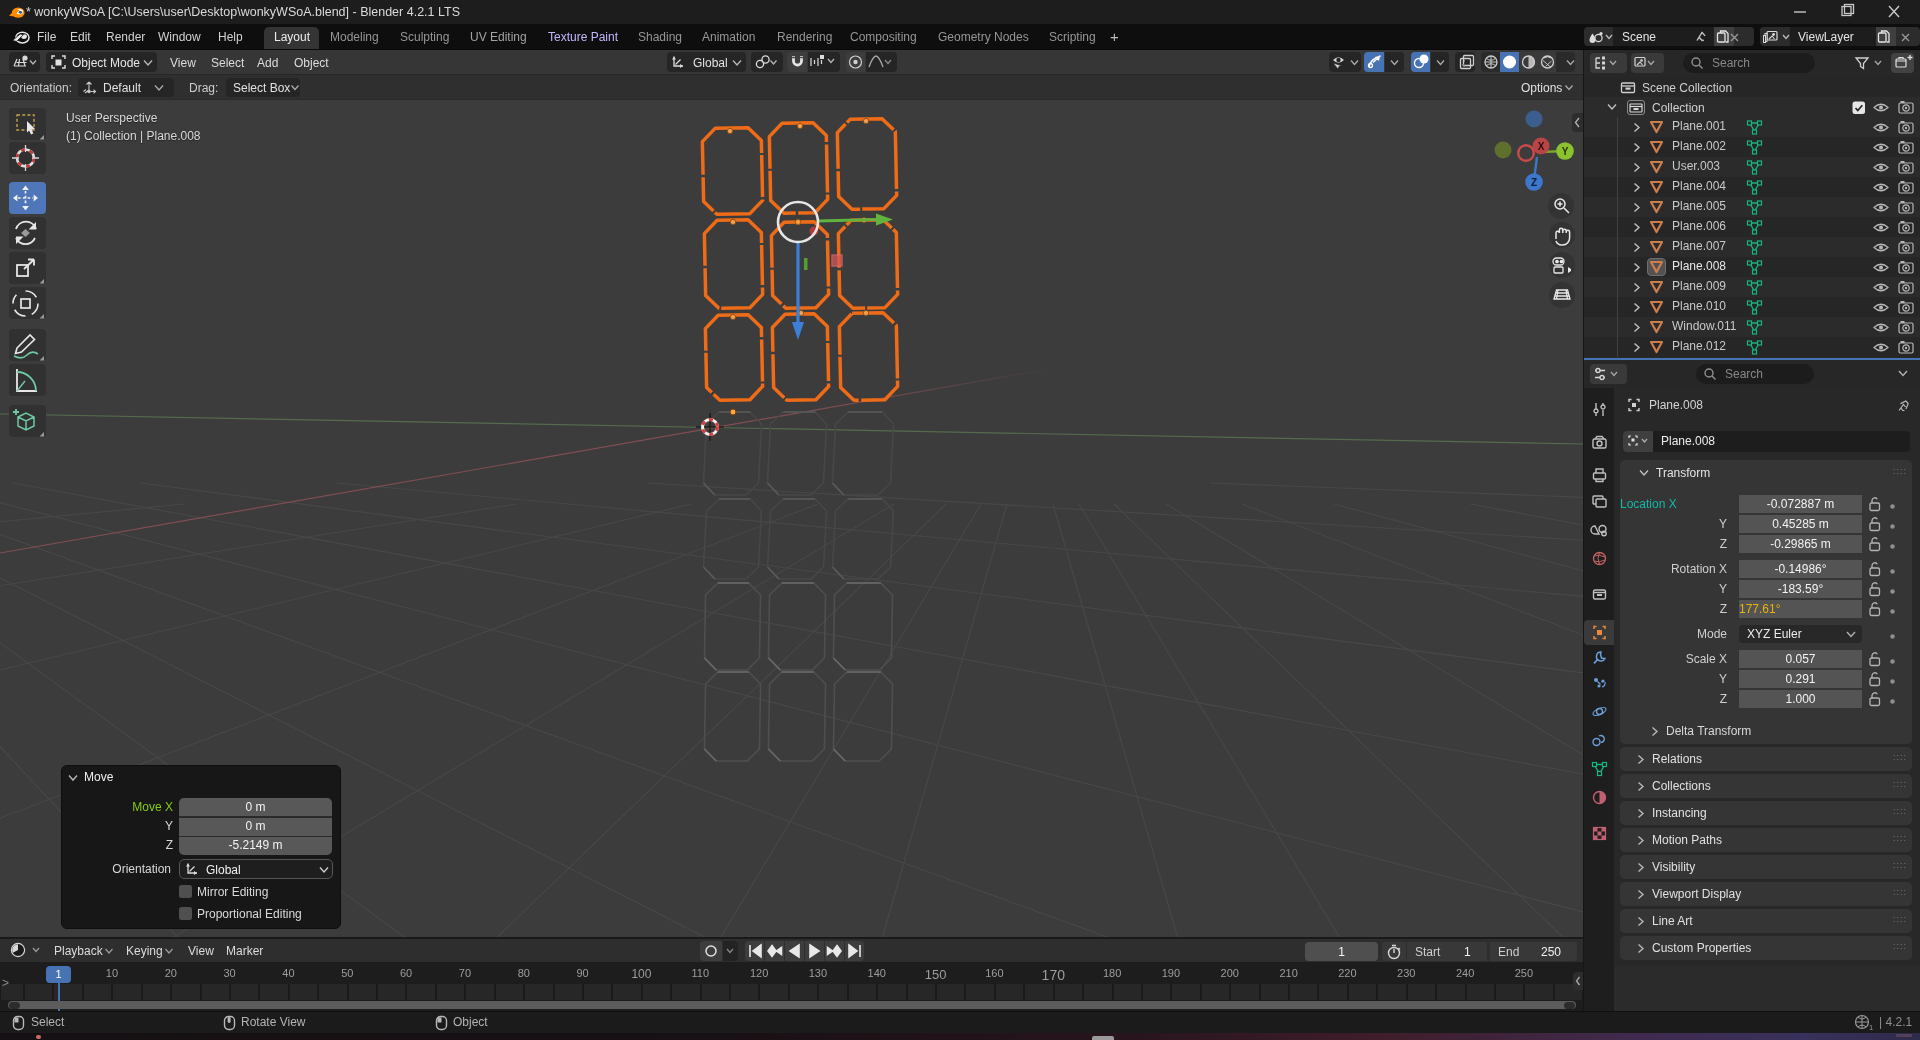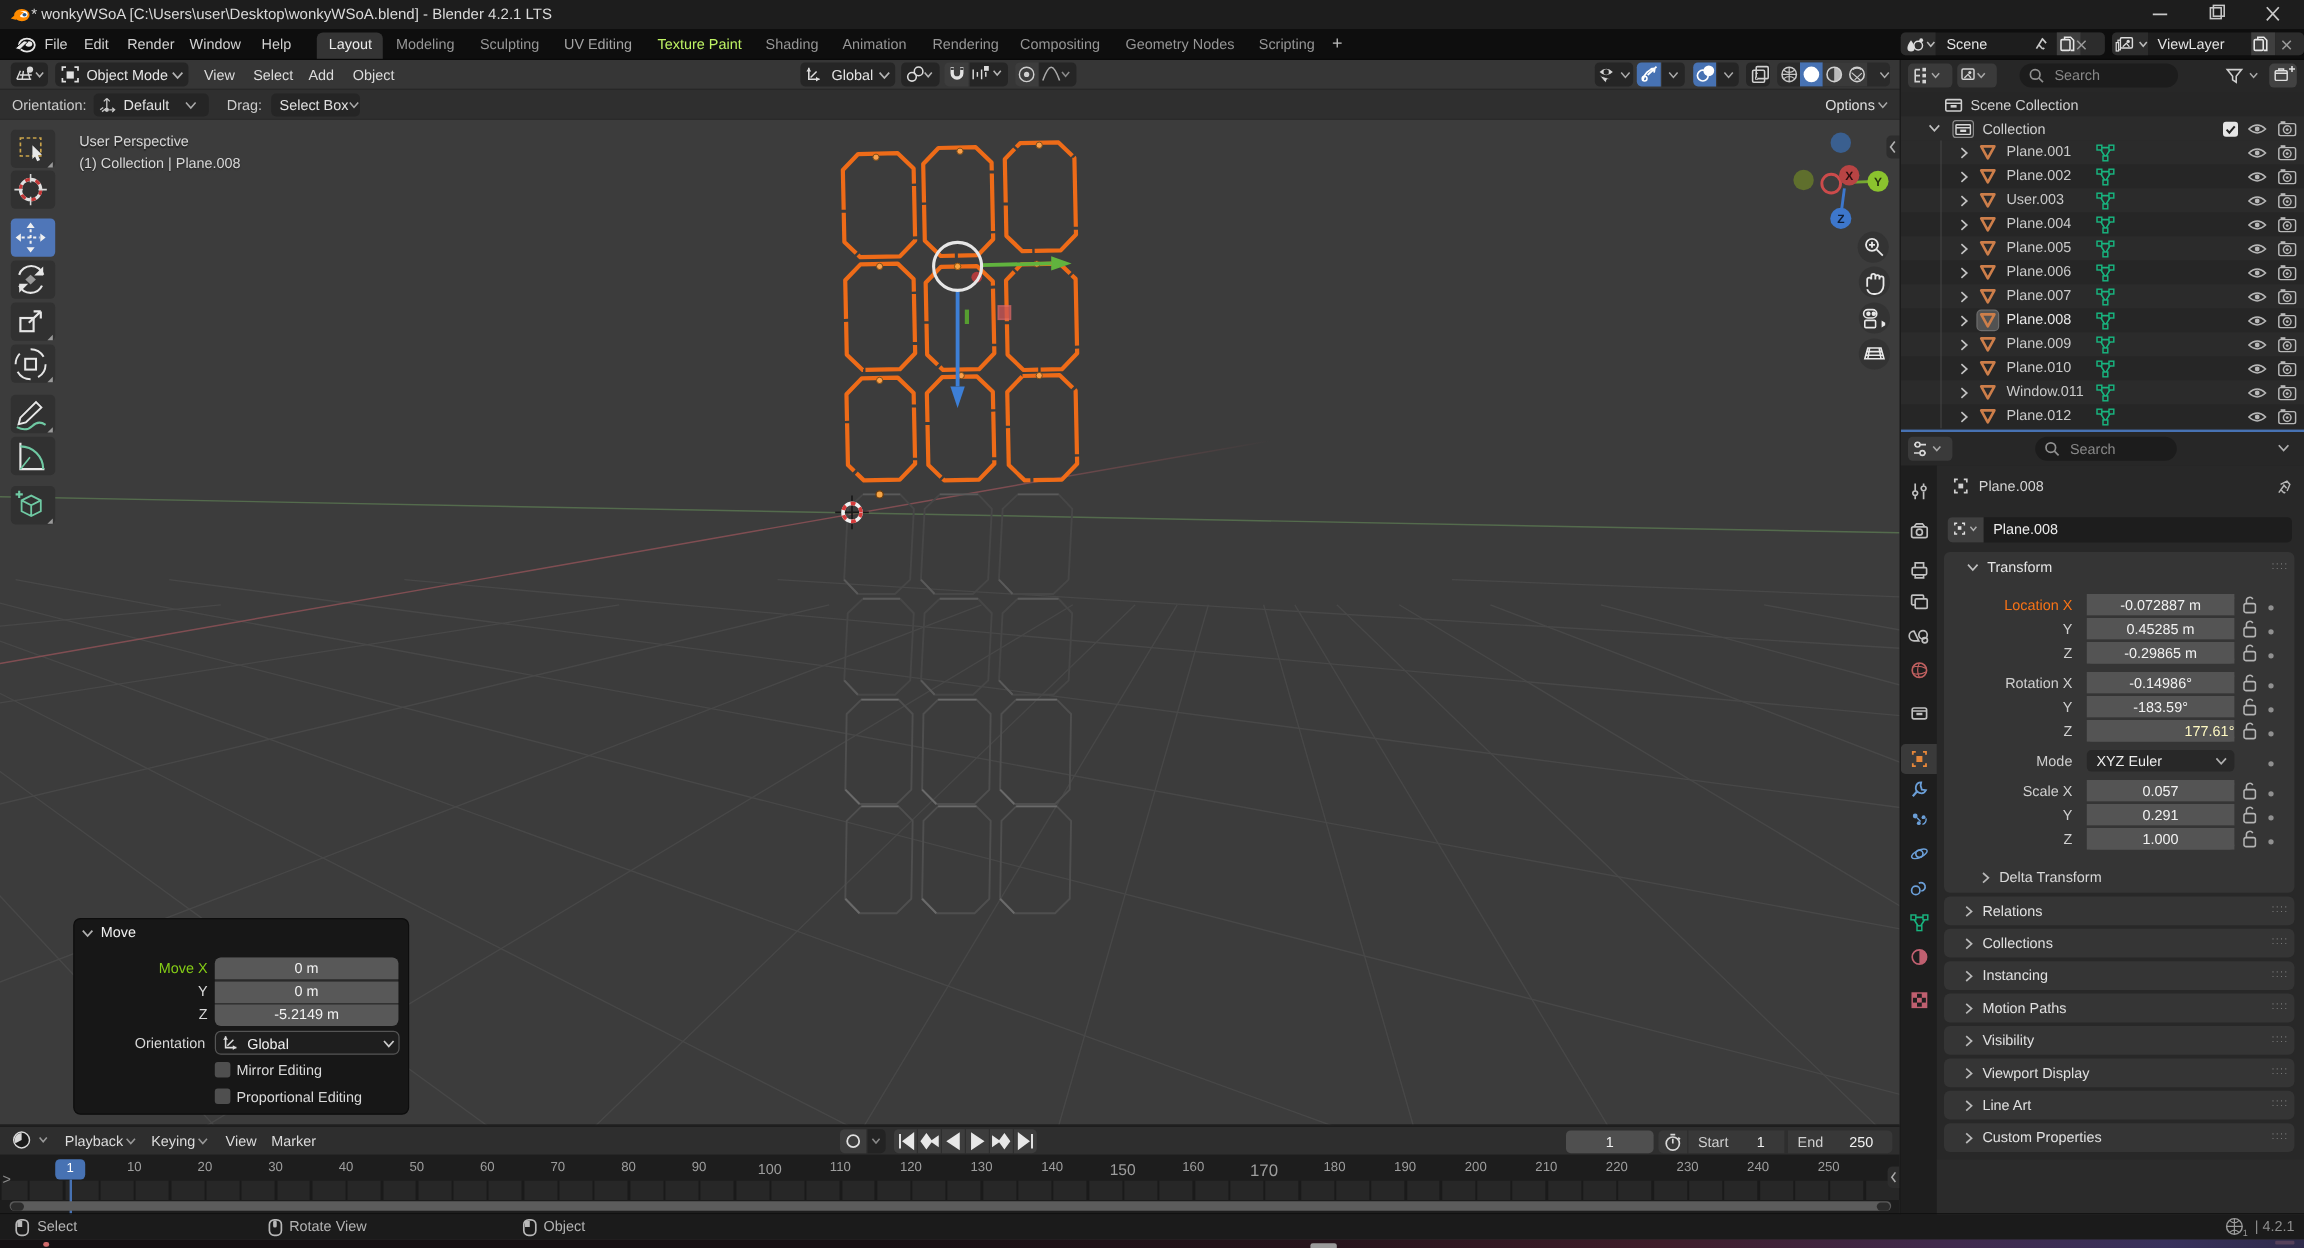--- a/index.html
+++ b/index.html
@@ -31,21 +31,21 @@
 <div class="txt" style="left:37px;top:30px;color:#d2d2d2">File</div>
 <div class="txt" style="left:70px;top:30px;color:#d2d2d2">Edit</div>
 <div class="txt" style="left:106px;top:30px;color:#d2d2d2">Render</div>
 <div class="txt" style="left:158px;top:30px;color:#d2d2d2">Window</div>
 <div class="txt" style="left:218px;top:30px;color:#d2d2d2">Help</div>
 <div class="abs" style="left:264px;top:27px;width:55px;height:23px;background:#343434;border-radius:5px 5px 0 0"></div>
 <div class="txt" style="left:274px;top:30px;color:#ececec">Layout</div>
 <div class="txt" style="left:330px;top:30px;color:#969696">Modeling</div>
 <div class="txt" style="left:400px;top:30px;color:#969696">Sculpting</div>
 <div class="txt" style="left:470px;top:30px;color:#a3a3a3">UV Editing</div>
-<div class="txt" style="left:548px;top:30px;color:#bef264">Texture Paint</div>
+<div class="txt" style="left:548px;top:30px;color:#c4b5fd">Texture Paint</div>
 <div class="txt" style="left:638px;top:30px;color:#969696">Shading</div>
 <div class="txt" style="left:702px;top:30px;color:#969696">Animation</div>
 <div class="txt" style="left:777px;top:30px;color:#969696">Rendering</div>
 <div class="txt" style="left:850px;top:30px;color:#969696">Compositing</div>
 <div class="txt" style="left:938px;top:30px;color:#969696">Geometry Nodes</div>
 <div class="txt" style="left:1049px;top:30px;color:#969696">Scripting</div>
 <div class="txt" style="left:1110px;top:28px;color:#bdbdbd;font-size:15px">+</div>
 <div class="abs" style="left:1584px;top:27px;width:170px;height:19px;background:#1d1d1d;border-radius:4px"></div>
 <div class="abs" style="left:1584px;top:27px;width:29px;height:19px;background:#2c2c2c;border-radius:4px 0 0 4px"></div>
 <div class="abs" style="left:1714px;top:27px;width:20px;height:19px;background:#3f3f3f"></div>
@@ -1059,21 +1059,21 @@
 <rect x="5.5" y="5.5" width="3" height="3" fill="#e0e0e0"></rect>
 <path d="M16,6 l2.5,3 2.5,-3" fill="none" stroke="#b0b0b0" stroke-width="1.2"></path>
 </svg>
 <div class="txt" style="left:1661px;top:434px;color:#ececec">Plane.008</div>
 <div class="abs" style="left:1620px;top:460px;width:292px;height:284px;background:#353535;border-radius:5px"></div>
 <svg style="left:1638px;top:468px" width="12" height="10" viewBox="0 0 12 10">
       <path d="M2,2.5 l4,4.5 4,-4.5" fill="none" stroke="#c0c0c0" stroke-width="1.4"></path>
     </svg>
 <div class="txt" style="left:1656px;top:466px;color:#e4e4e4">Transform</div>
 <div class="txt" style="left:1893px;top:466px;color:#777;font-size:9px;letter-spacing:1px">::::</div>
-<div class="txt" style="left:1620px;top:497px;width:107px;text-align:right;color:#f97316">Location X</div>
+<div class="txt" style="left:1620px;top:497px;width:107px;text-align:left;color:#14b8a6">Location X</div>
 <div class="abs" style="left:1739px;top:495px;width:123px;height:18px;background:#545454"></div>
 <div class="txt" style="left:1739px;top:497px;width:123px;text-align:center;color:#f2f2f2">-0.072887 m</div>
 <svg style="left:1867px;top:495px" width="32" height="18" viewBox="0 0 32 18">
 <rect x="3" y="8" width="9.5" height="7.5" rx="1.5" fill="none" stroke="#b4b4b4" stroke-width="1.3"></rect>
 <path d="M5,8 v-2.5 a2.8,2.8 0 0 1 5.3,-1.2" fill="none" stroke="#b4b4b4" stroke-width="1.3"></path>
 <circle cx="25.5" cy="11.5" r="2.2" fill="#909090"></circle>
 </svg>
 <div class="txt" style="left:1620px;top:517px;width:107px;text-align:right;color:#cfcfcf">Y</div>
 <div class="abs" style="left:1739px;top:515px;width:123px;height:18px;background:#545454"></div>
 <div class="txt" style="left:1739px;top:517px;width:123px;text-align:center;color:#f2f2f2">0.45285 m</div>
@@ -1101,21 +1101,21 @@
 <div class="txt" style="left:1620px;top:582px;width:107px;text-align:right;color:#cfcfcf">Y</div>
 <div class="abs" style="left:1739px;top:580px;width:123px;height:18px;background:#545454"></div>
 <div class="txt" style="left:1739px;top:582px;width:123px;text-align:center;color:#f2f2f2">-183.59°</div>
 <svg style="left:1867px;top:580px" width="32" height="18" viewBox="0 0 32 18">
 <rect x="3" y="8" width="9.5" height="7.5" rx="1.5" fill="none" stroke="#b4b4b4" stroke-width="1.3"></rect>
 <path d="M5,8 v-2.5 a2.8,2.8 0 0 1 5.3,-1.2" fill="none" stroke="#b4b4b4" stroke-width="1.3"></path>
 <circle cx="25.5" cy="11.5" r="2.2" fill="#909090"></circle>
 </svg>
 <div class="txt" style="left:1620px;top:602px;width:107px;text-align:right;color:#cfcfcf">Z</div>
 <div class="abs" style="left:1739px;top:600px;width:123px;height:18px;background:#545454"></div>
-<div class="txt" style="left:1739px;top:602px;width:123px;text-align:right;color:#fef9c3">177.61°</div>
+<div class="txt" style="left:1739px;top:602px;width:123px;text-align:left;color:#eab308">177.61°</div>
 <svg style="left:1867px;top:600px" width="32" height="18" viewBox="0 0 32 18">
 <rect x="3" y="8" width="9.5" height="7.5" rx="1.5" fill="none" stroke="#b4b4b4" stroke-width="1.3"></rect>
 <path d="M5,8 v-2.5 a2.8,2.8 0 0 1 5.3,-1.2" fill="none" stroke="#b4b4b4" stroke-width="1.3"></path>
 <circle cx="25.5" cy="11.5" r="2.2" fill="#909090"></circle>
 </svg>
 <div class="abs" style="left:1739px;top:495px;width:123px;height:4px;background:#545454;border-radius:4px 4px 0 0"></div>
 <div class="abs" style="left:1739px;top:549px;width:123px;height:4px;background:#545454;border-radius:0 0 4px 4px"></div>
 <div class="abs" style="left:1739px;top:560px;width:123px;height:4px;background:#545454;border-radius:4px 4px 0 0"></div>
 <div class="abs" style="left:1739px;top:614px;width:123px;height:4px;background:#545454;border-radius:0 0 4px 4px"></div>
 <div class="abs" style="left:1739px;top:513px;width:123px;height:2px;background:#353535"></div>

